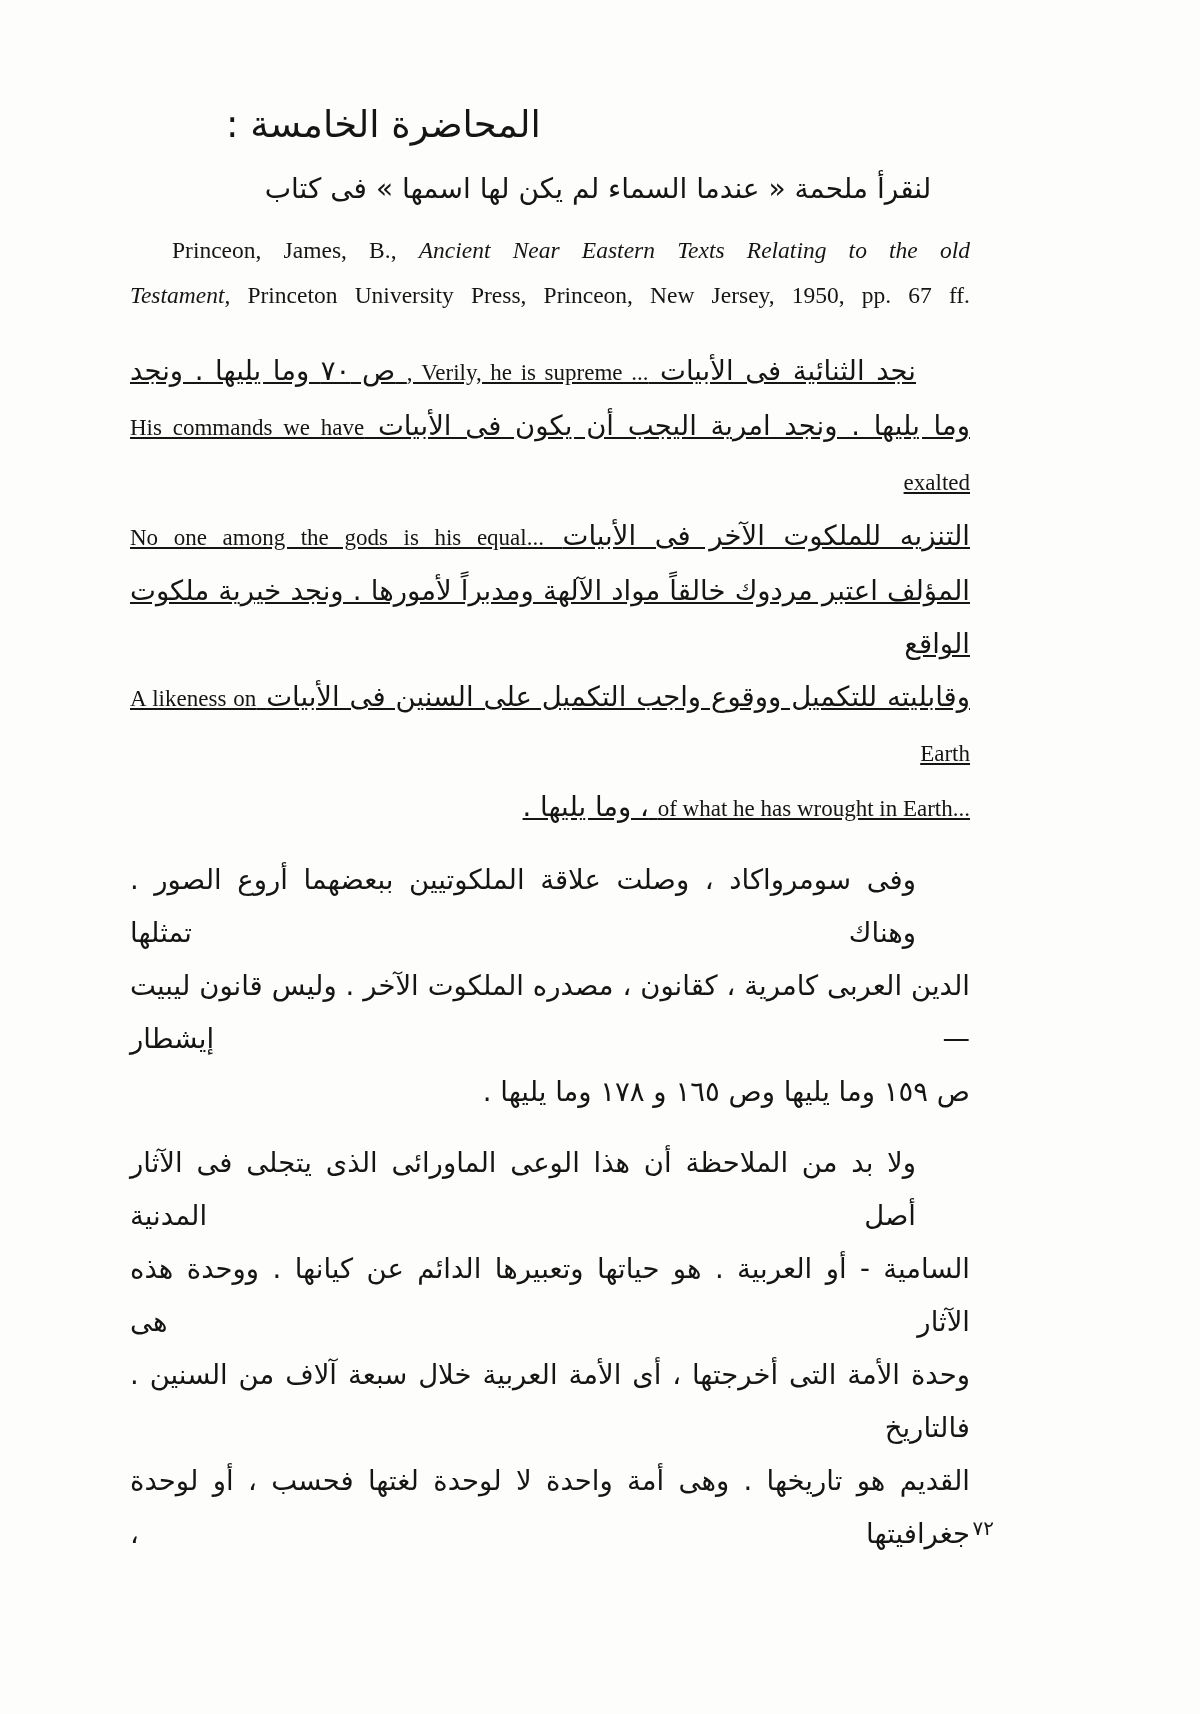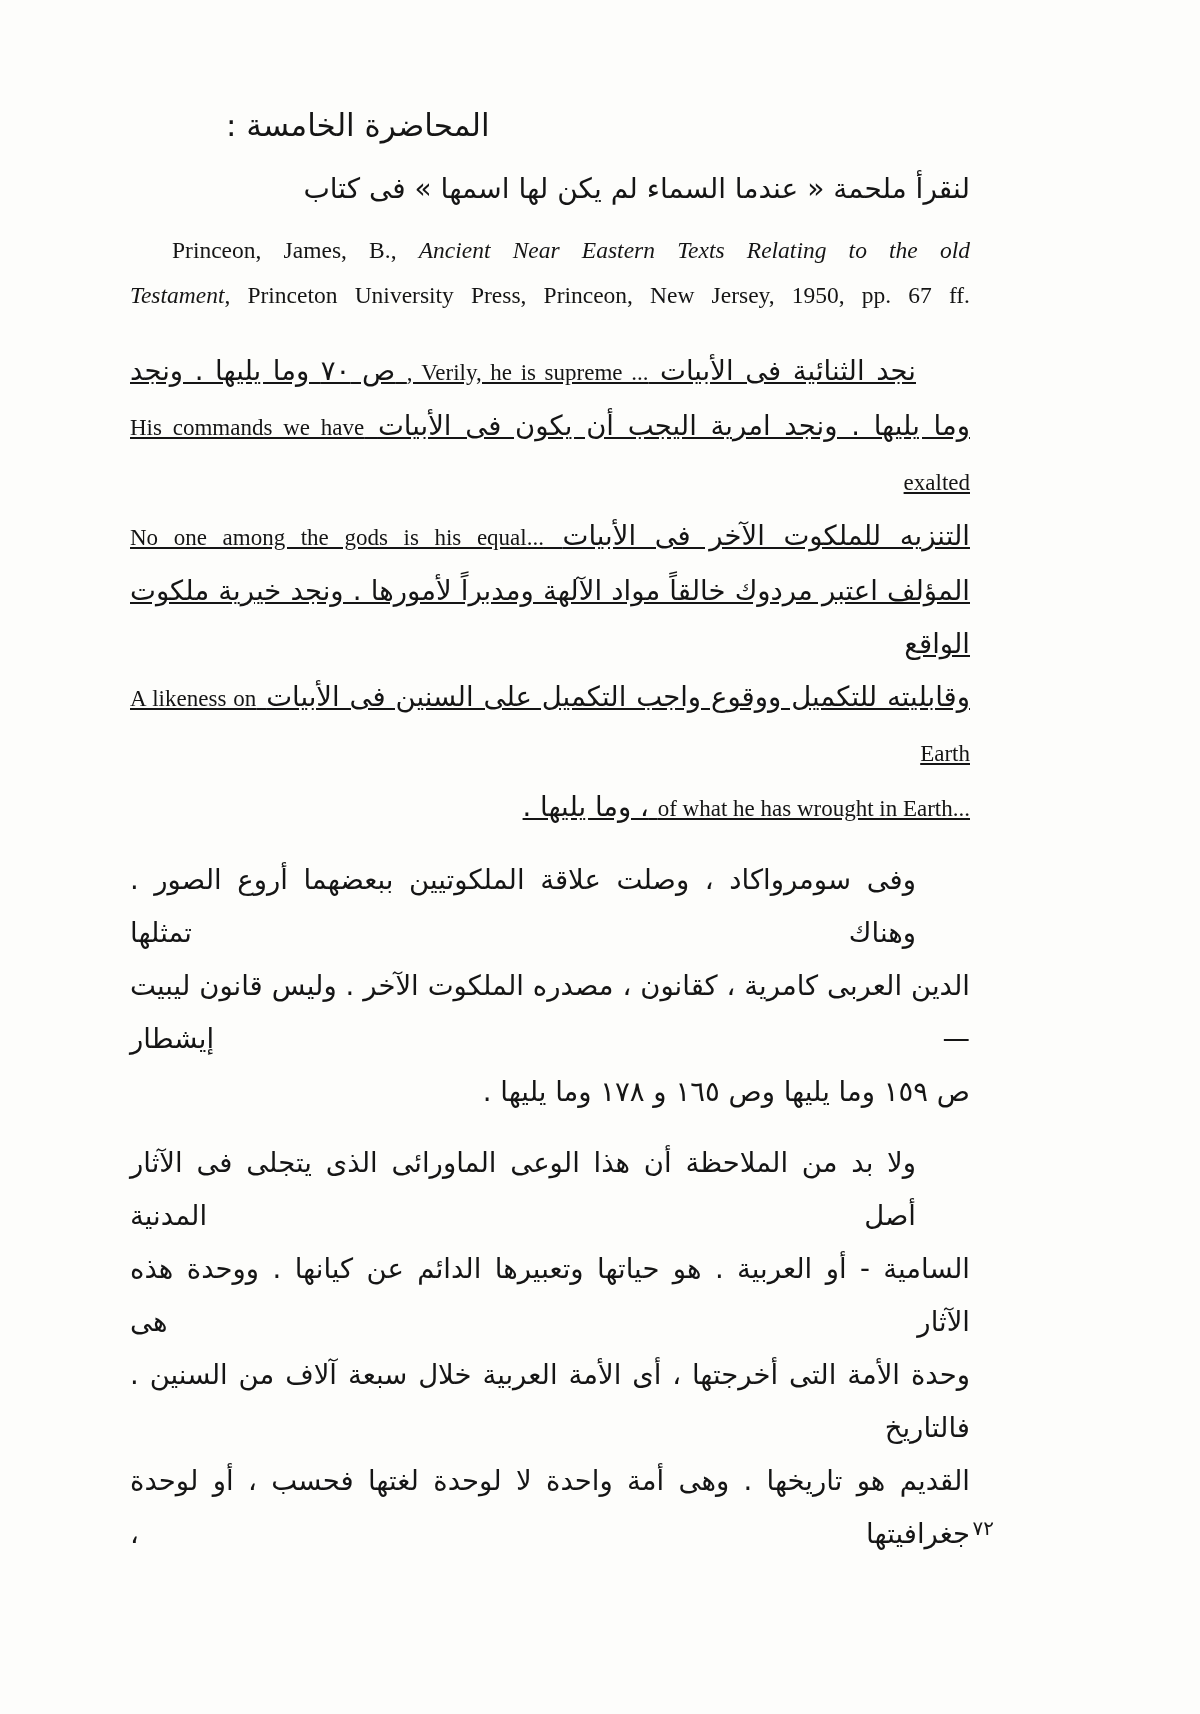--- a/index.html
+++ b/index.html
@@ -9,25 +9,25 @@
     background:#fdfdfb;
     overflow:hidden;
     color:#151515;
     font-family:"DejaVu Sans",sans-serif;
   }
   .content{position:absolute;left:130px;top:0;width:840px;}
   .header{
     margin-top:102px;
     direction:rtl;text-align:left;
     padding-left:96px;
-    font-size:31px;line-height:46px;
+    font-size:37px;line-height:46px;
   }
   .intro{
     margin-top:18px;
-    direction:rtl;text-align:right;
+    direction:rtl;text-align:center;
     padding-left:96px;
     font-size:28px;line-height:46px;
   }
   .citation{
     margin-top:16px;
     font-family:"Liberation Serif","DejaVu Serif",serif;
     font-size:23.5px;
   }
   .cline{line-height:45px;text-align:justify;text-align-last:justify;}
   .cline.cind{padding-left:42px;}

